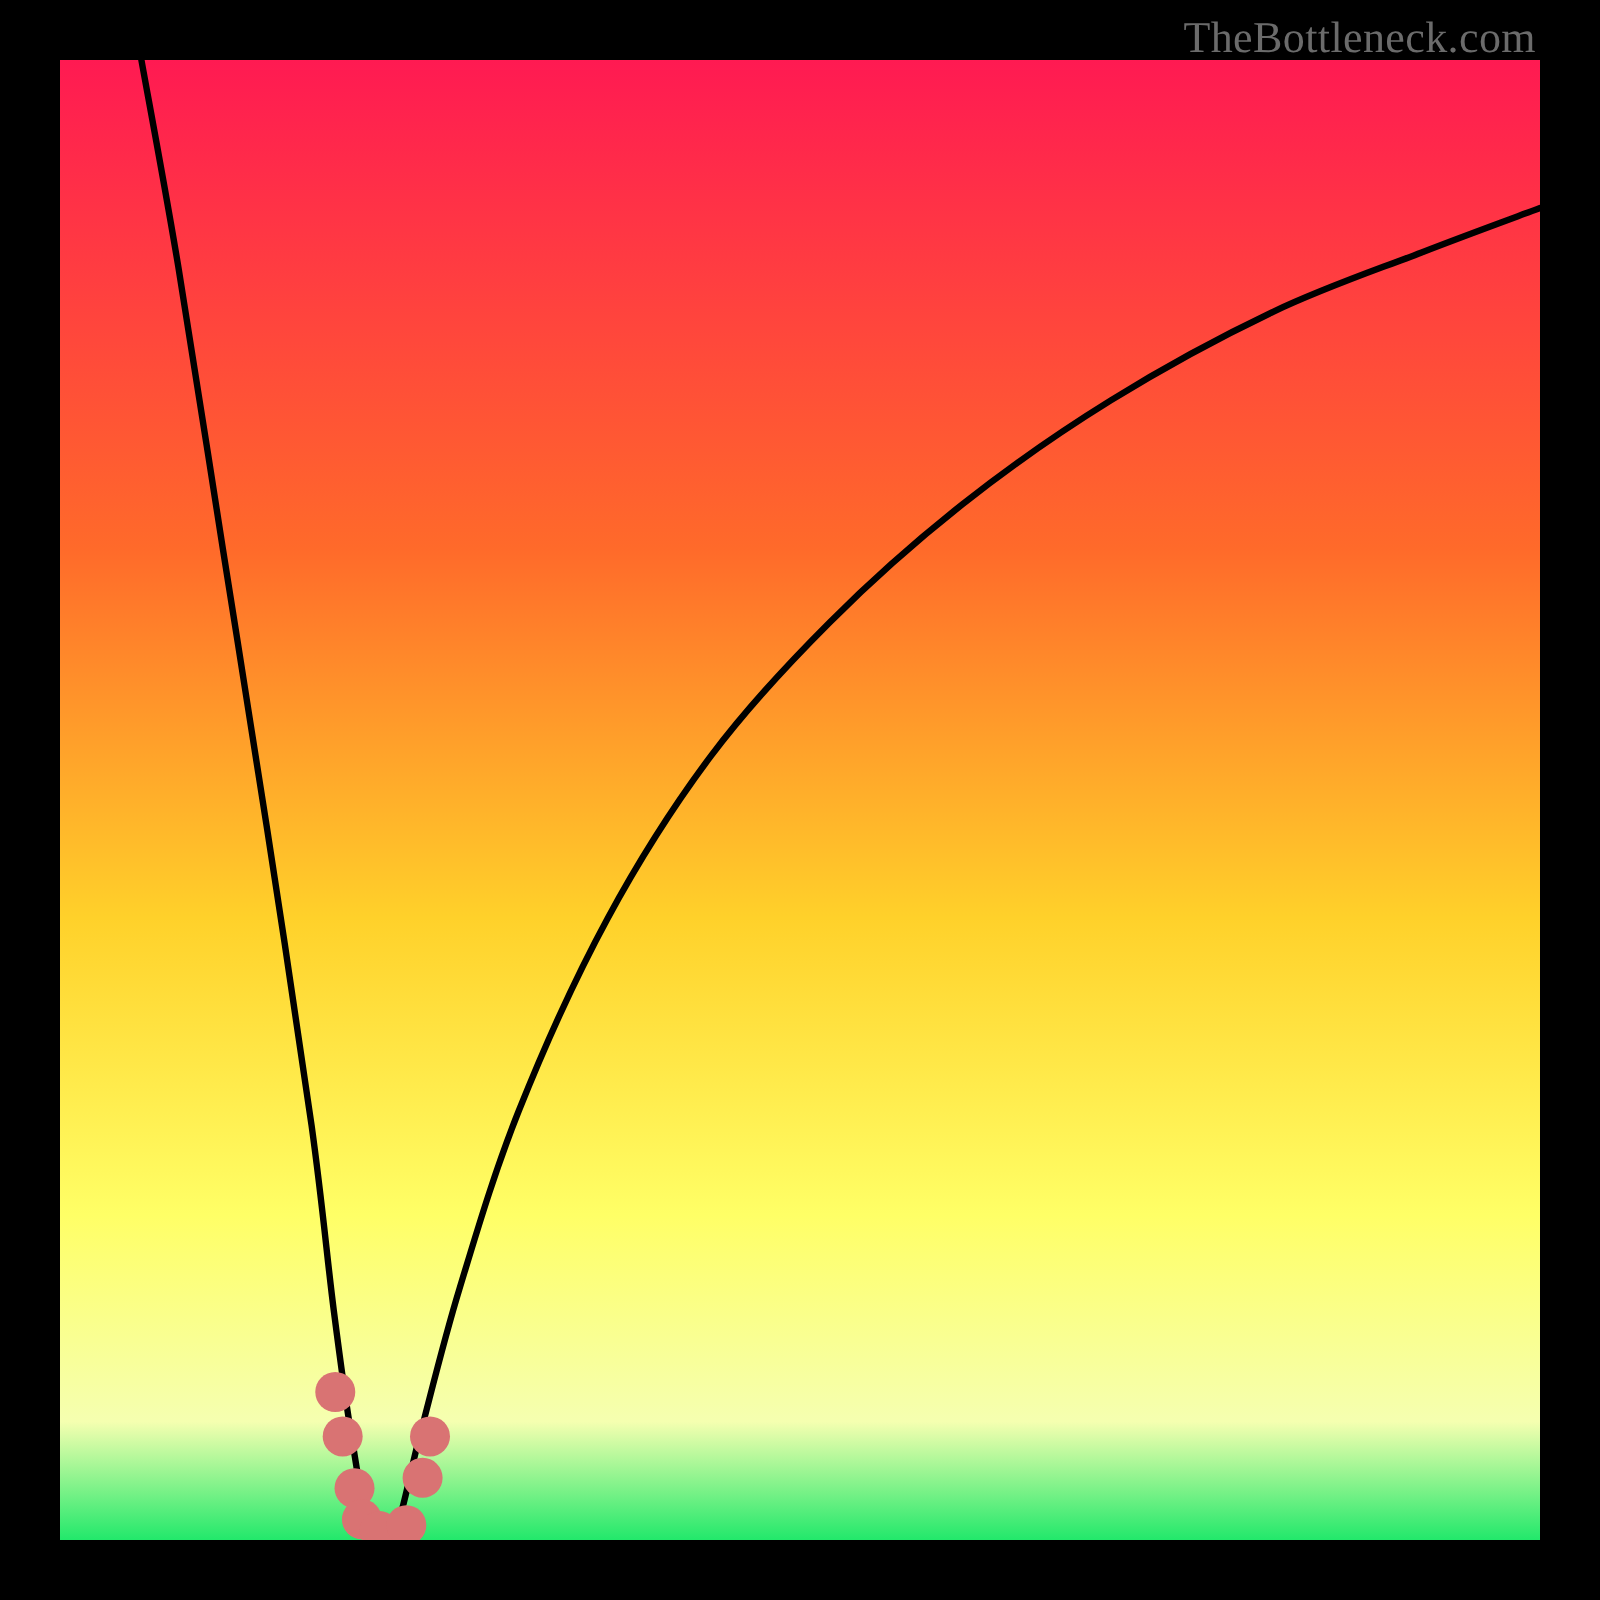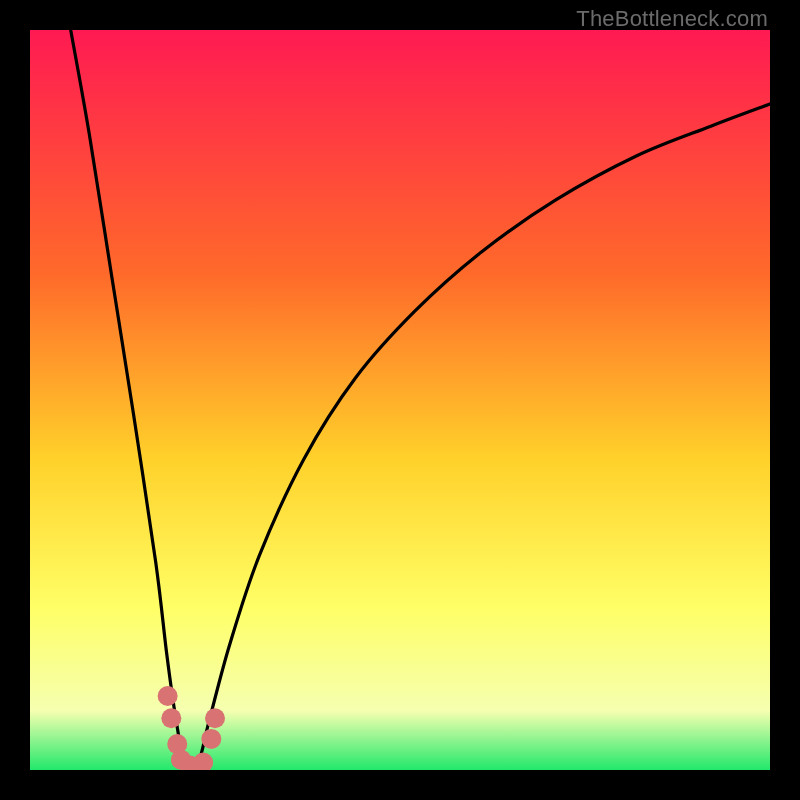--- a/index.html
+++ b/index.html
@@ -27,20 +27,21 @@
     height: 740px;
   }
   .watermark {
     position: absolute;
     top: 6px;
     right: 32px;
     color: #6b6b6b;
     font-size: 22px;
     font-weight: 500;
     letter-spacing: 0.2px;
+    font-family: Liberation Serif, serif;
   }
 </style>
 </head>
 <body>
 
 <div class="watermark">TheBottleneck.com</div>
 
 <div class="frame">
   <svg class="plot-area" viewBox="0 0 740 740" preserveAspectRatio="none">
     <defs>

